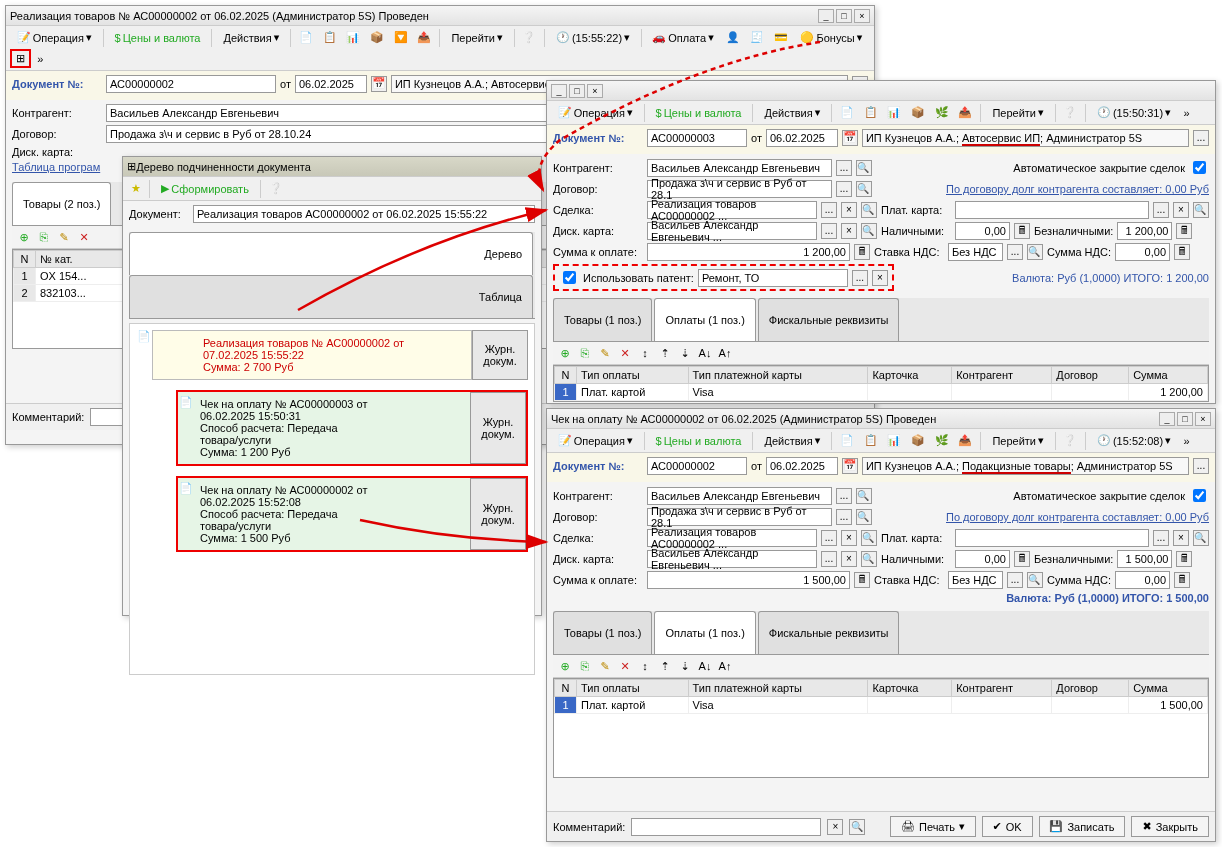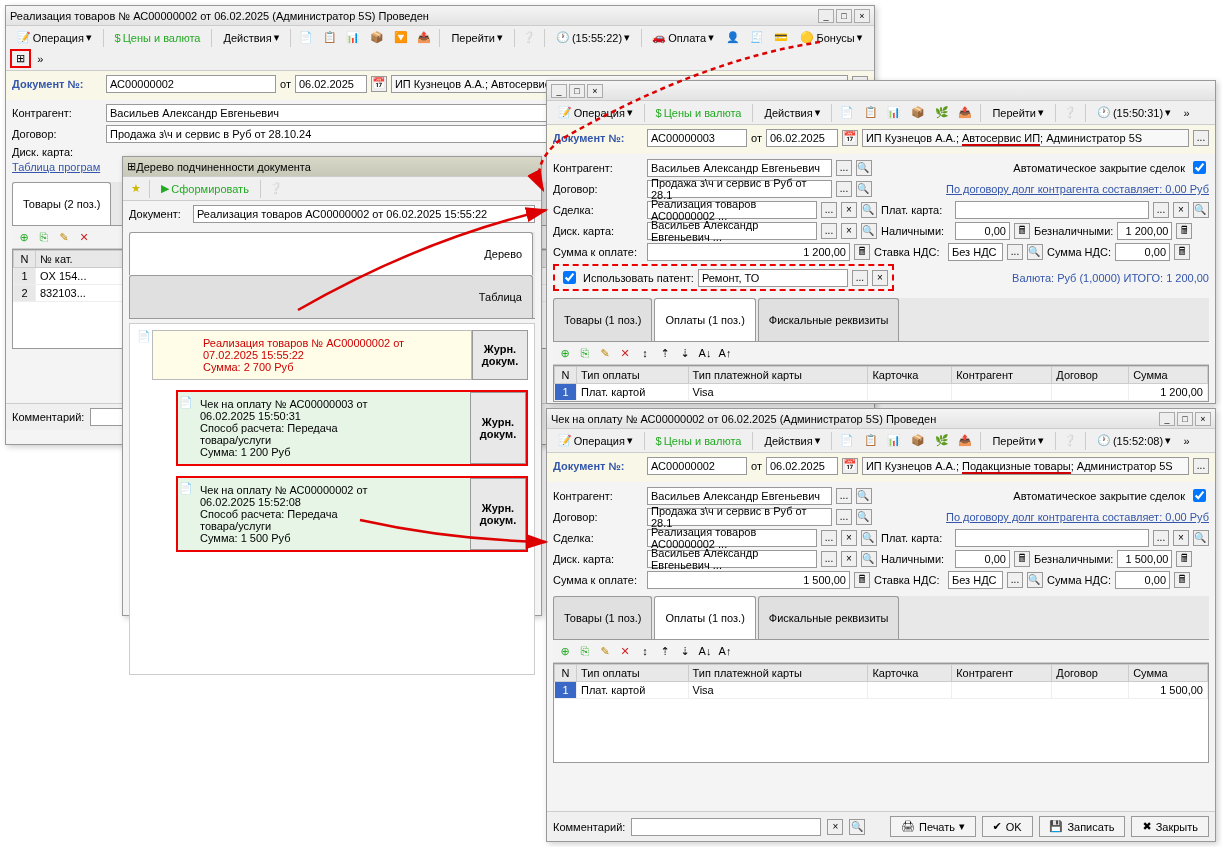--- a/index.html
+++ b/index.html
@@ -26,21 +26,21 @@
 .tabs { display: flex; border-bottom: 1px solid #999; background: #e8e8e8; }
 .tab { padding: 15px 10px; border: 1px solid #999; border-bottom: none; background: #e0e0e0; cursor: pointer; margin-right: 2px; border-radius: 3px 3px 0 0; text-align: right; }
 .tab.active { background: #fff; }
 .grid { border: 1px solid #999; background: #fff; }
 .grid table { border-collapse: collapse; width: 100%; }
 .grid th { background: #e8e8e8; border: 1px solid #ccc; padding: 2px 4px; font-weight: normal; text-align: left; }
 .grid td { border: 1px solid #eee; padding: 2px 4px; }
 .grid .rownum { background: #e8e8e8; width: 22px; text-align: center; }
 .tree-node { background: #fffde8; border: 1px solid #bbb; padding: 6px; }
 .tree-leaf { background: #e6f5e6; border: 1px solid #9c9; padding: 6px; }
-.journ { background: #e8e8e8; border: 1px solid #999; width: 56px; display: flex; align-items: center; justify-content: center; text-align: center; padding: 0; font-weight: bold; }
+.journ { background: #e8e8e8; border: 1px solid #999; width: 56px; display: flex; align-items: center; justify-content: center; text-align: center; padding: 0; }
 .bottombar { background: #f0f0f0; border-top: 1px solid #ccc; padding: 4px 6px; display: flex; align-items: center; gap: 6px; }
 .btn { border: 1px solid #999; background: #f4f4f4; padding: 3px 10px; cursor: pointer; display: inline-flex; align-items: center; gap: 4px; }
 .blue-info { color: #3355aa; }
 .arrow { position: absolute; pointer-events: none; }
 .redtxt { color: #c00; padding-left: 44px; }
 .gridicons { display:flex; gap:4px; padding:3px 4px; background:#f3f3f3; border-bottom:1px solid #ccc; }
 .gi { width:16px; height:16px; border:1px solid transparent; text-align:center; line-height:14px; cursor:pointer; }
 .gi.green{color:#2a2;} .gi.red{color:#c22;} .gi.yel{color:#b80;}
 </style>
 </head>
@@ -512,20 +512,23 @@
           <span>Без НДС</span>
         </div>
         <div class="dots">...</div>
         <div class="dots">🔍</div>
       <span>Сумма НДС:</span>
       <div class="finput" style="width:55px;justify-content:flex-end">
           <span>0,00</span>
         </div>
         <div class="cal">🖩</div>
     </div>
+    <div class="frow">
+      <span style="flex:1;text-align:right;font-weight:bold" class="blue-info">Валюта: Руб (1,0000) ИТОГО: 1 500,00</span>
+    </div>
   </div>
   <div class="tabs" style="margin:0 6px;">
     <div class="tab">Товары (1 поз.)</div>
     <div class="tab active">Оплаты (1 поз.)</div>
     <div class="tab">Фискальные реквизиты</div>
   </div>
   <div class="gridicons" style="margin:0 6px;">
     <span class="gi green">⊕</span>
       <span class="gi green">⎘</span>
       <span class="gi yel">✎</span>

